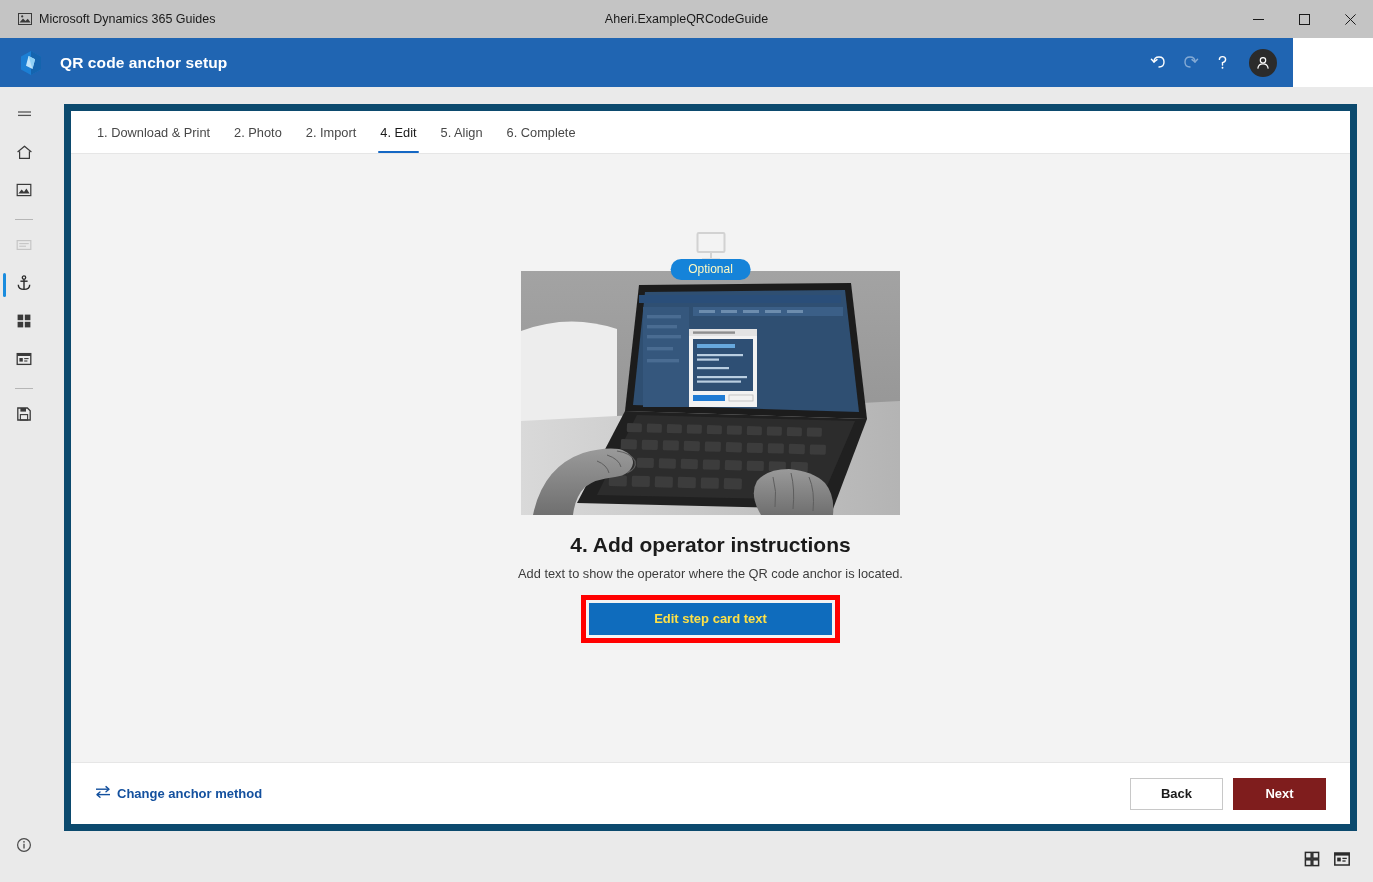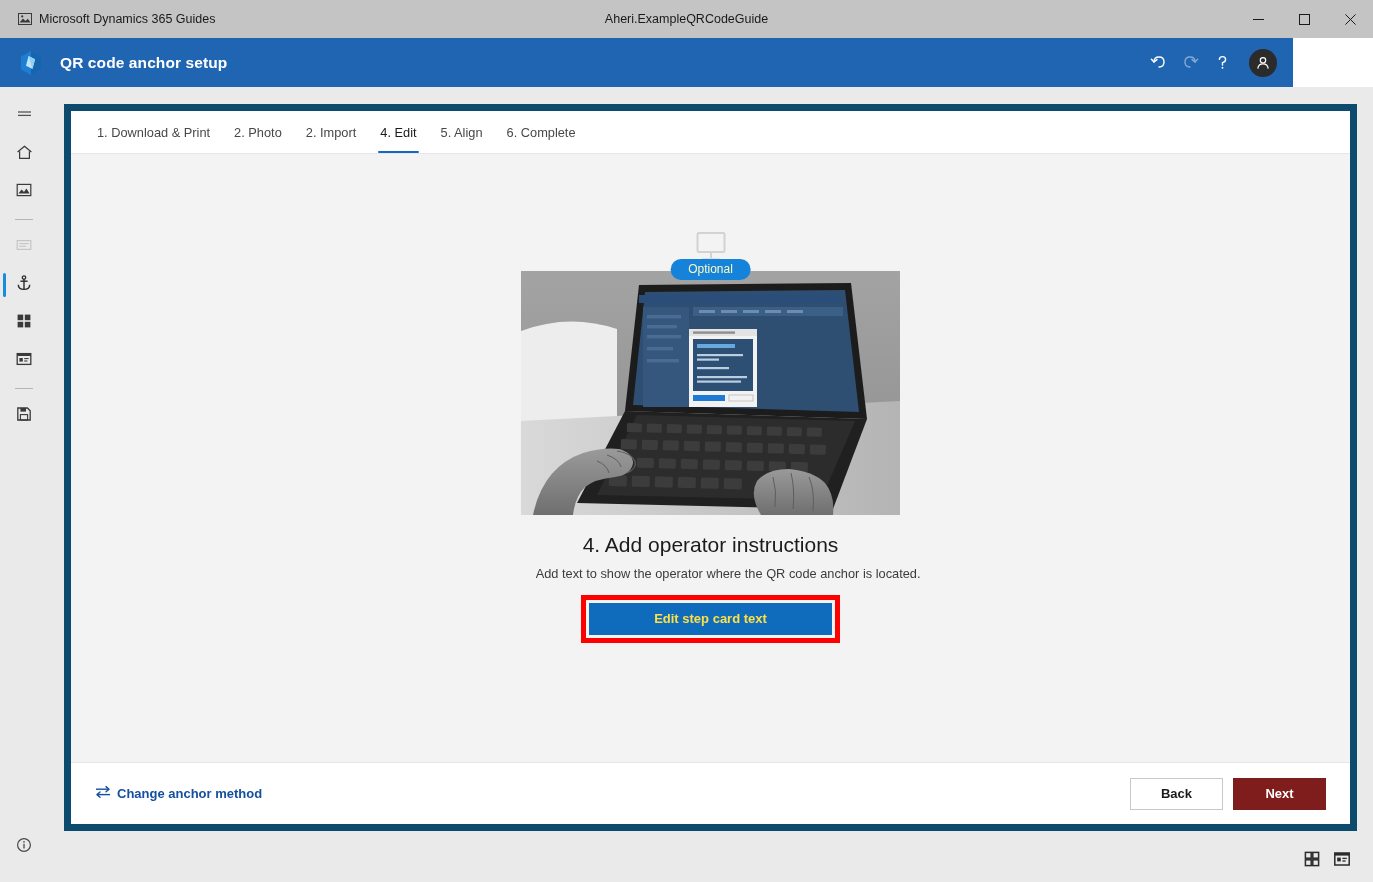--- a/index.html
+++ b/index.html
@@ -110,25 +110,25 @@
     background: #1583d9; color: #fef9c3; font-size: 12px;
     padding: 3px 18px 4px; border-radius: 12px; white-space: nowrap; z-index: 3;
   }
   .photo {
     width: 379px; height: 244px; background: #9e9e9e; overflow: hidden;
     position: relative; display: block;
   }
   .photo svg { display: block; }
 
   .hero-title {
-    margin-top: 18px; font-size: 21px; font-weight: normal; color: #1b1b1b;
+    margin-top: 18px; font-size: 21px; font-weight: bold; color: #1b1b1b;
     text-align: center;
   }
   .hero-desc {
-    margin-top: 8px; font-size: 12.8px; color: #3c3c3c; text-align: right;
+    margin-top: 8px; font-size: 12.8px; color: #3c3c3c; text-align: center;
     width: 420px; line-height: 1.45;
   }
 
   
   .cta-wrap { margin-top: 19px; position: relative; }
   .cta-highlight {
     position: absolute; left: -8px; top: -8px; right: -8px; bottom: -8px;
     border: 5px solid #ff0000; pointer-events: none;
   }
   .cta-btn {

